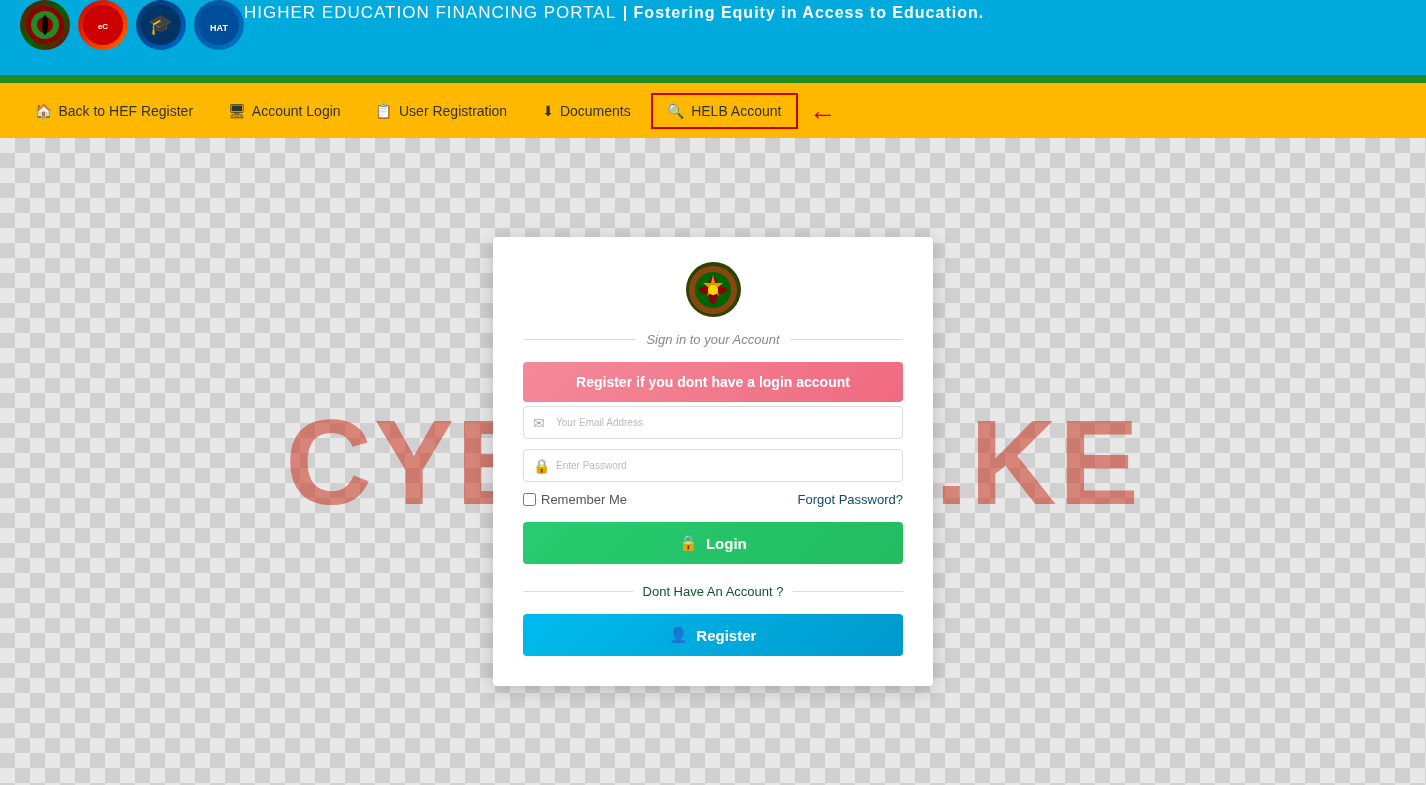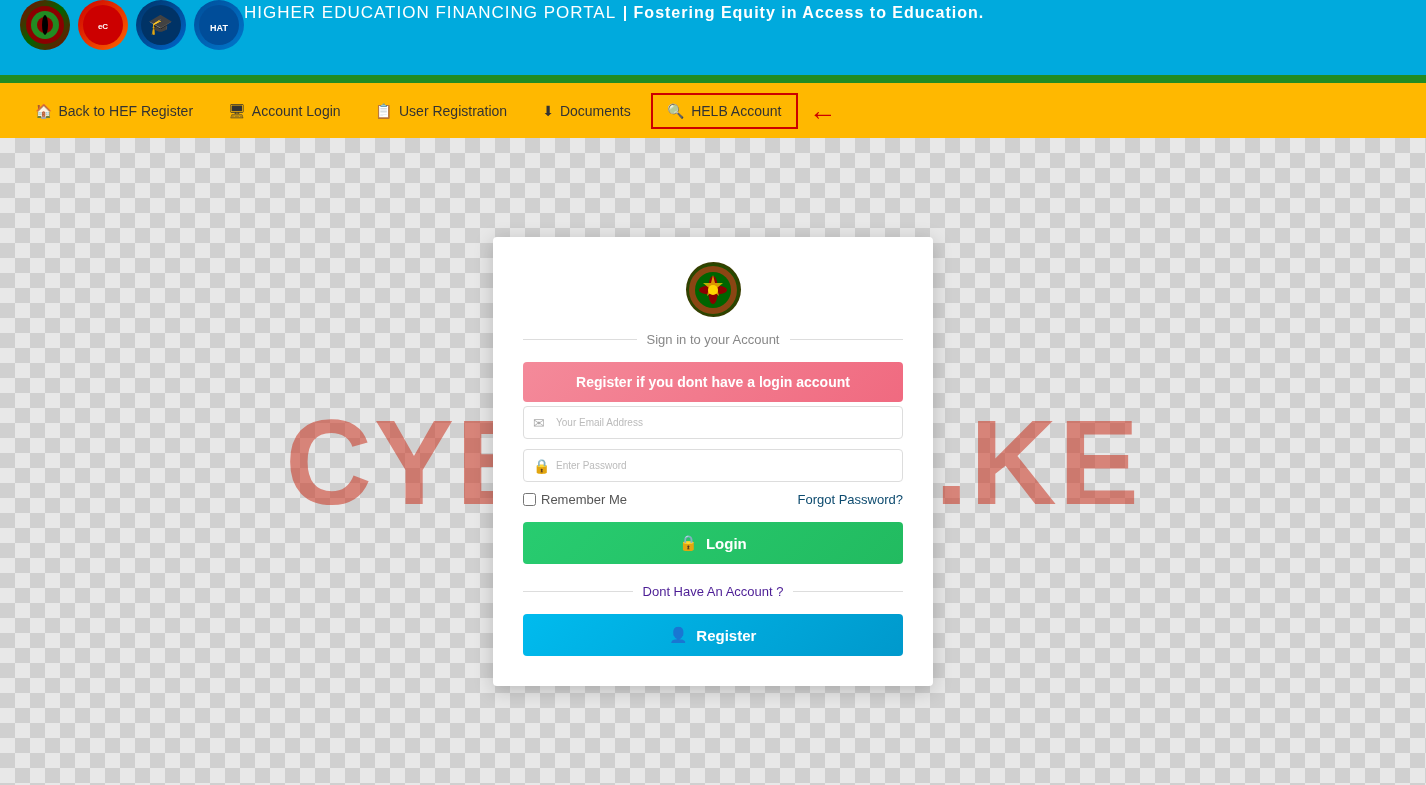--- a/index.html
+++ b/index.html
@@ -153,20 +153,21 @@
       display: flex;
       align-items: center;
       justify-content: center;
       font-size: 20px;
     }
     .divider-line {
       display: flex;
       align-items: center;
       margin: 10px 0 15px;
       gap: 10px;
+      font-style: italic;
     }
     .divider-line hr {
       flex: 1;
       border: none;
       border-top: 1px solid #ddd;
     }
     .divider-text {
       color: #888;
       font-size: 13px;
       white-space: nowrap;
@@ -258,21 +259,21 @@
       align-items: center;
       margin: 0 0 15px;
       gap: 10px;
     }
     .account-divider hr {
       flex: 1;
       border: none;
       border-top: 1px solid #ddd;
     }
     .account-divider-text {
-      color: #4c1d95;
+      color: #14532d;
       font-size: 13px;
       white-space: nowrap;
     }
 
     
     .register-btn {
       width: 100%;
       background: linear-gradient(135deg, #00bbee, #0099cc);
       border: none;
       border-radius: 4px;

